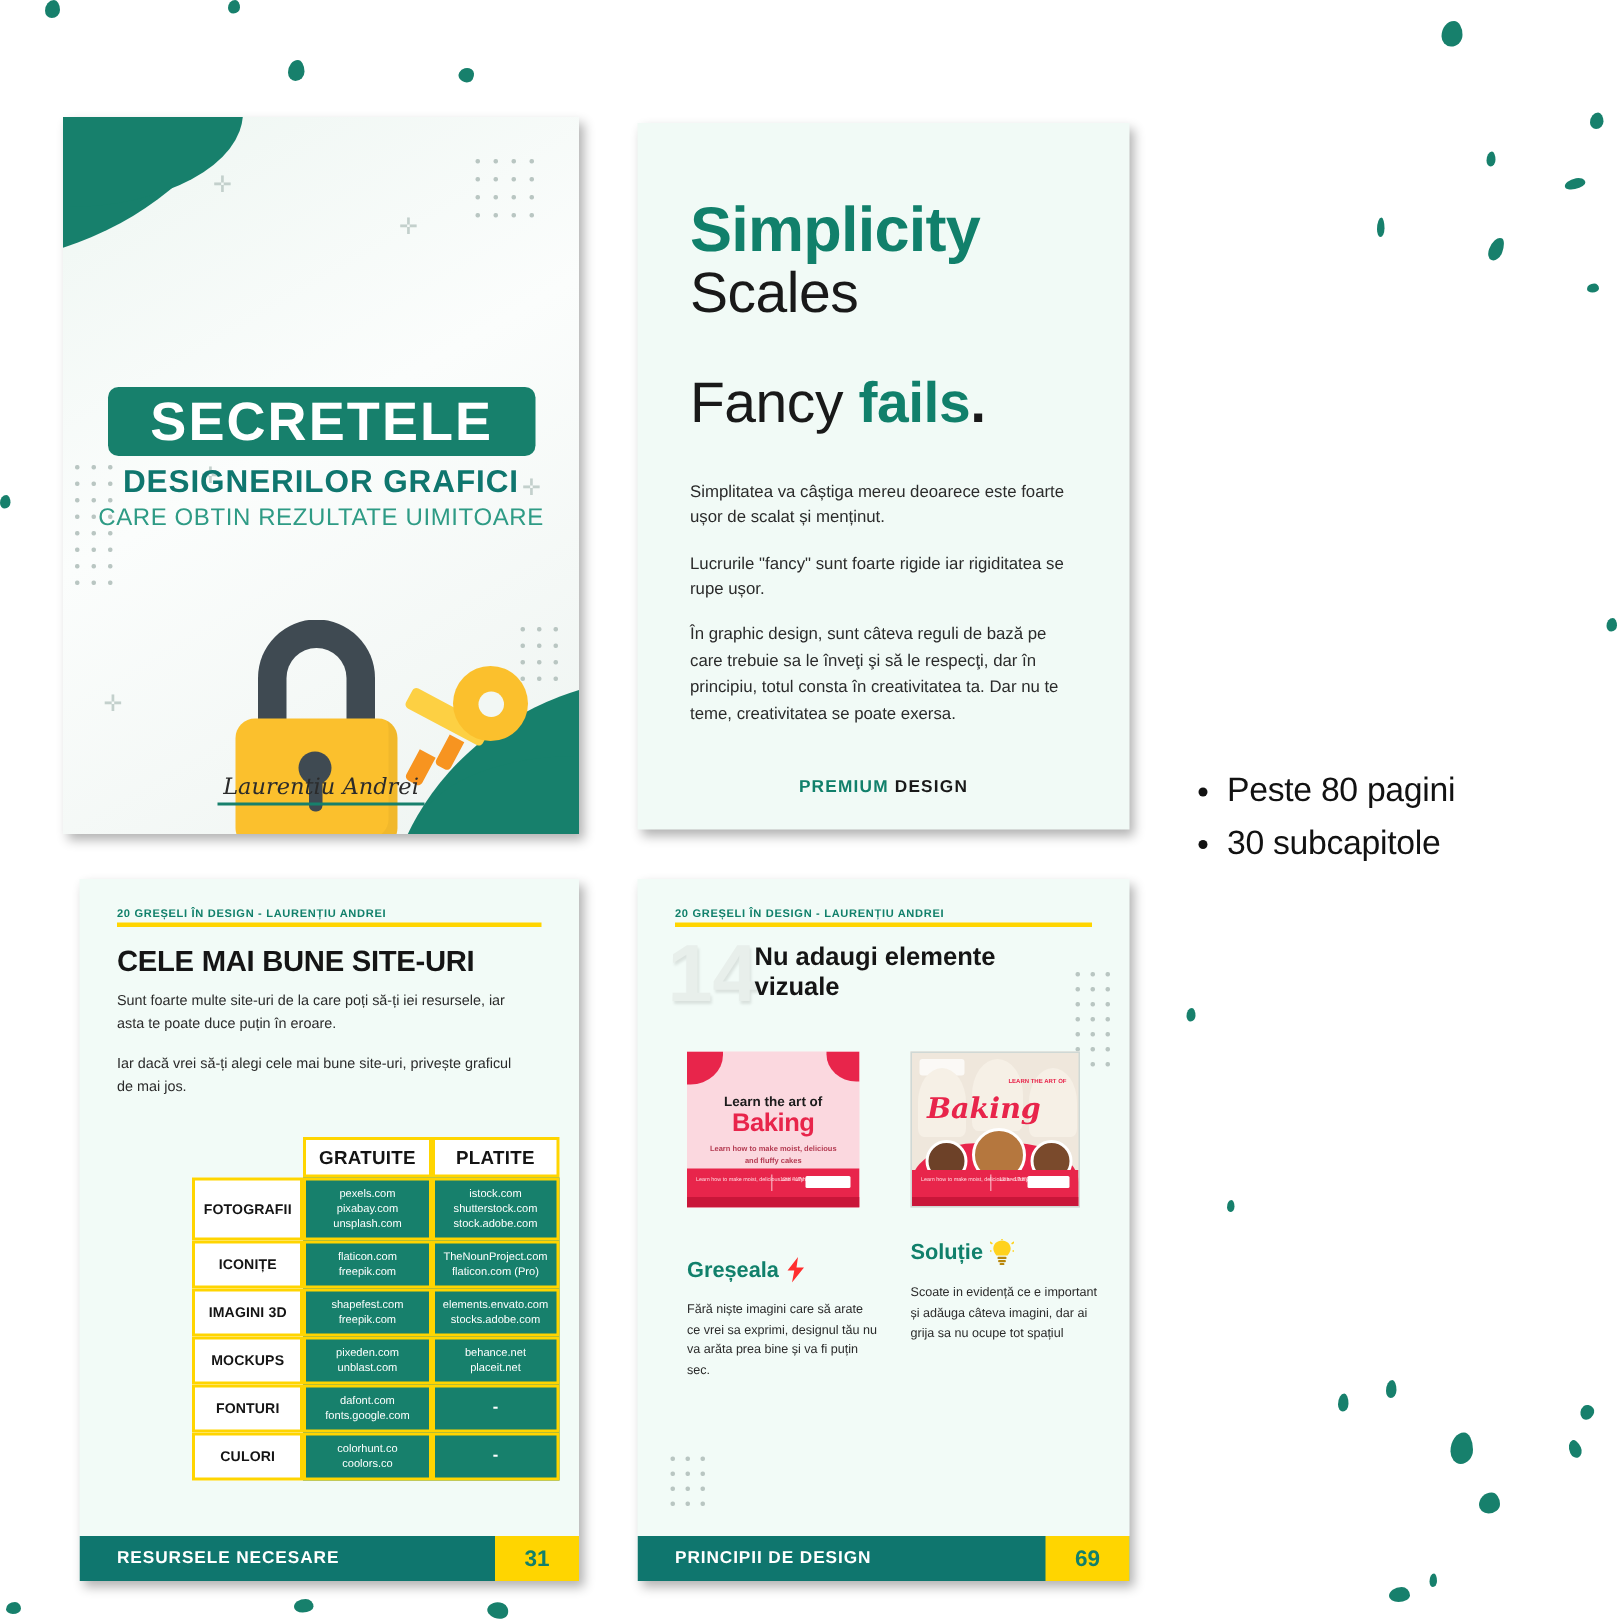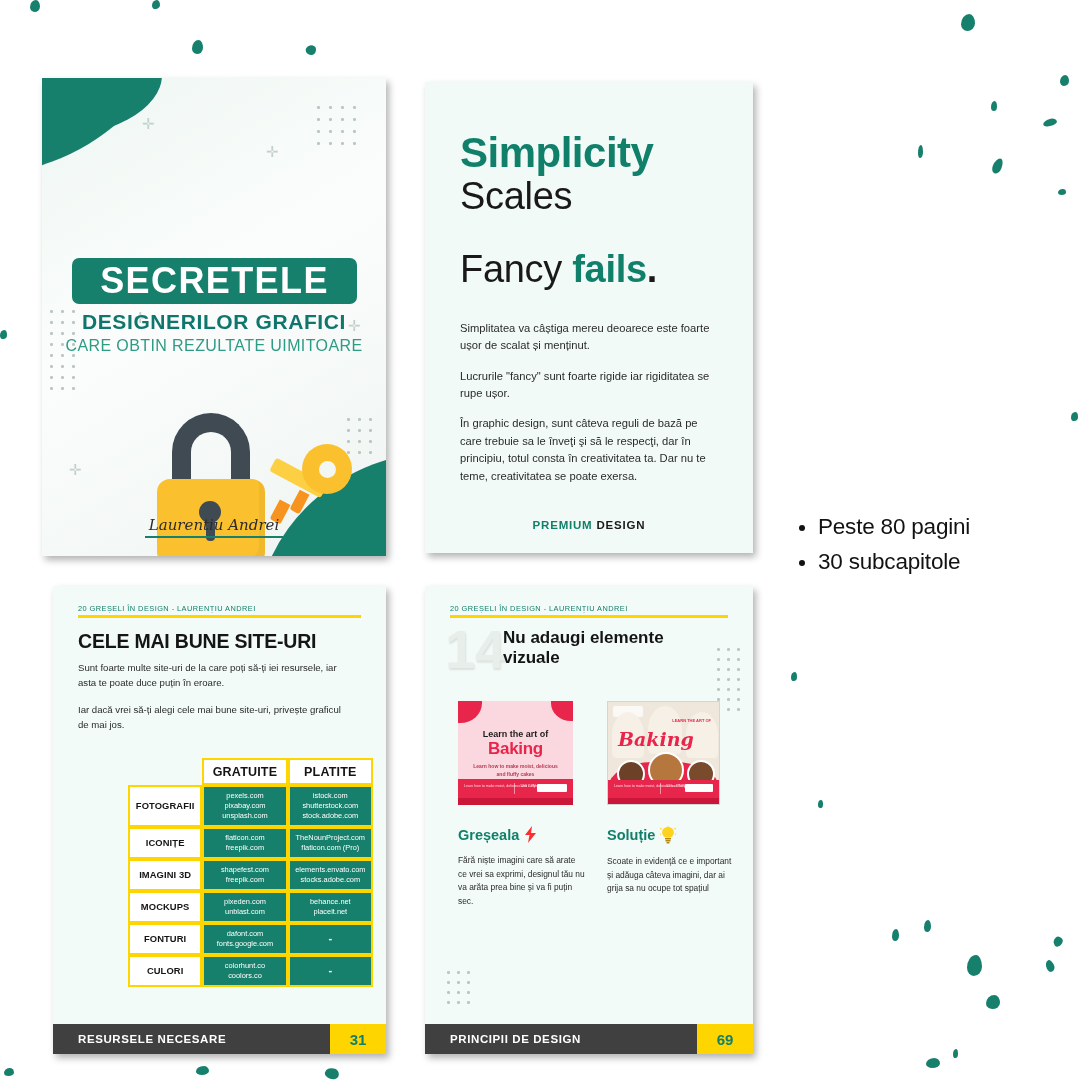--- a/index.html
+++ b/index.html
@@ -154,27 +154,27 @@
   }
   #simplicity .ebook .pm { color: #11806B; }
   #simplicity .ebook .eb { color: #191919; }
 
   
   .pg { background: #F2FBF7; }
   .pg-head {
     position: absolute; left: 25px; top: 18px; right: 25px;
   }
   .pg-head .kicker {
-    font-size: 7.4px; font-weight: 400; color: #11806B; letter-spacing: 0.45px;
+    font-size: 7.4px; font-weight: 700; color: #11806B; letter-spacing: 0.45px;
     white-space: nowrap;
   }
   .pg-head .rule { margin-top: 2px; height: 2.6px; background: #FFD500; }
   .pg-foot {
     position: absolute; left: 0; bottom: 0; width: 100%; height: 30px;
-    background: #404040; display: flex; align-items: center;
+    background: #0f766e; display: flex; align-items: center;
   }
   .pg-foot .ft-label {
     flex: 1; color: #fff; font-weight: 800; font-size: 11.5px;
     letter-spacing: 0.6px; padding-left: 25px;
   }
   .pg-foot .ft-num {
     width: 56px; height: 30px; background: #FFD500; color: #11806B;
     font-weight: 800; font-size: 15px;
     display: flex; align-items: center; justify-content: center;
   }
@@ -256,21 +256,21 @@
   #th2 .band .bar { position: absolute; left: 0; bottom: 0; width: 100%; height: 6px; background: #c91639; }
 
   .gs-col { position: absolute; width: 128px; }
   .gs-col .gs-h {
     font-size: 14.5px; font-weight: 800; color: #11806B;
     display: flex; align-items: center; gap: 5px;
   }
   .gs-col .gs-p {
     margin-top: 11px; font-size: 8.4px; color: #2b2b2b; line-height: 1.62; font-weight: 500;
   }
-  #gs-left { left: 33px; top: 240px; }
+  #gs-left { left: 33px; top: 252px; }
   #gs-right { left: 182px; top: 240px; }
 
   
   #bullets { position: absolute; left: 796px; top: 510px; width: 280px; }
   #bullets li {
     list-style: none; position: relative; padding-left: 22px;
     font-size: 22.5px; color: #121212; font-weight: 400; line-height: 1.55;
     letter-spacing: -0.2px;
   }
   #bullets li::before {

